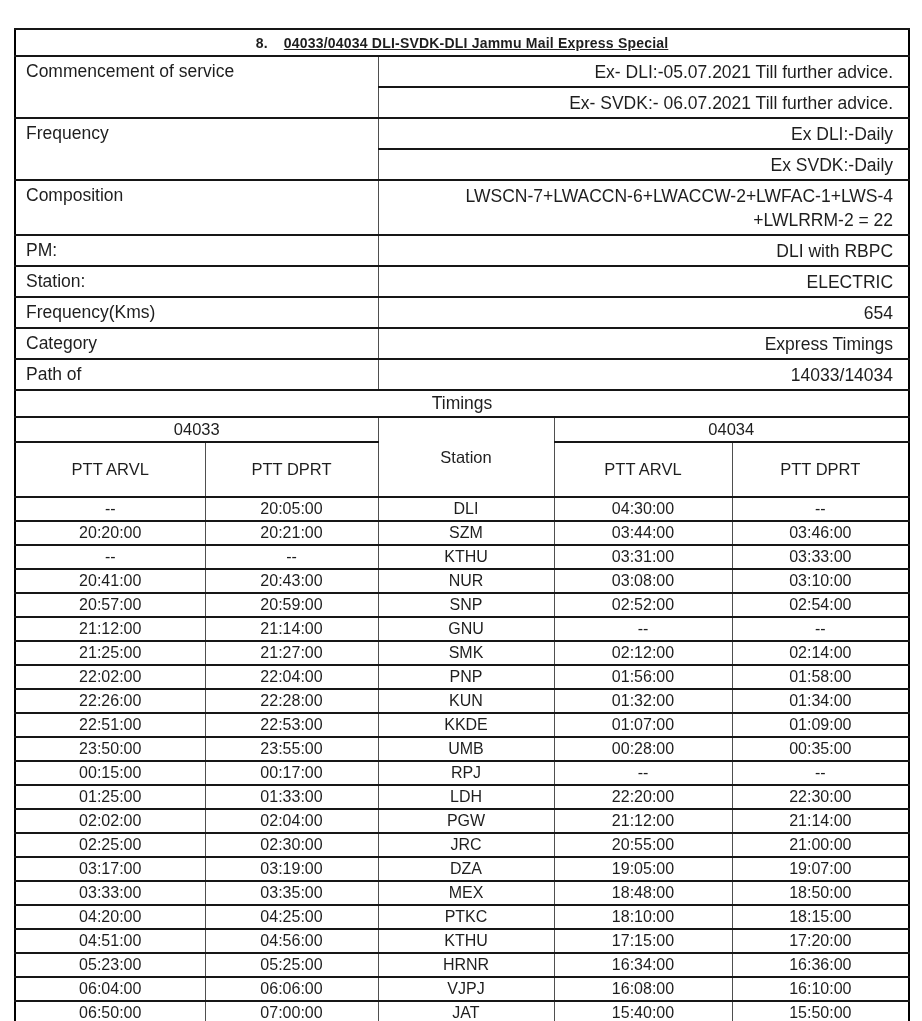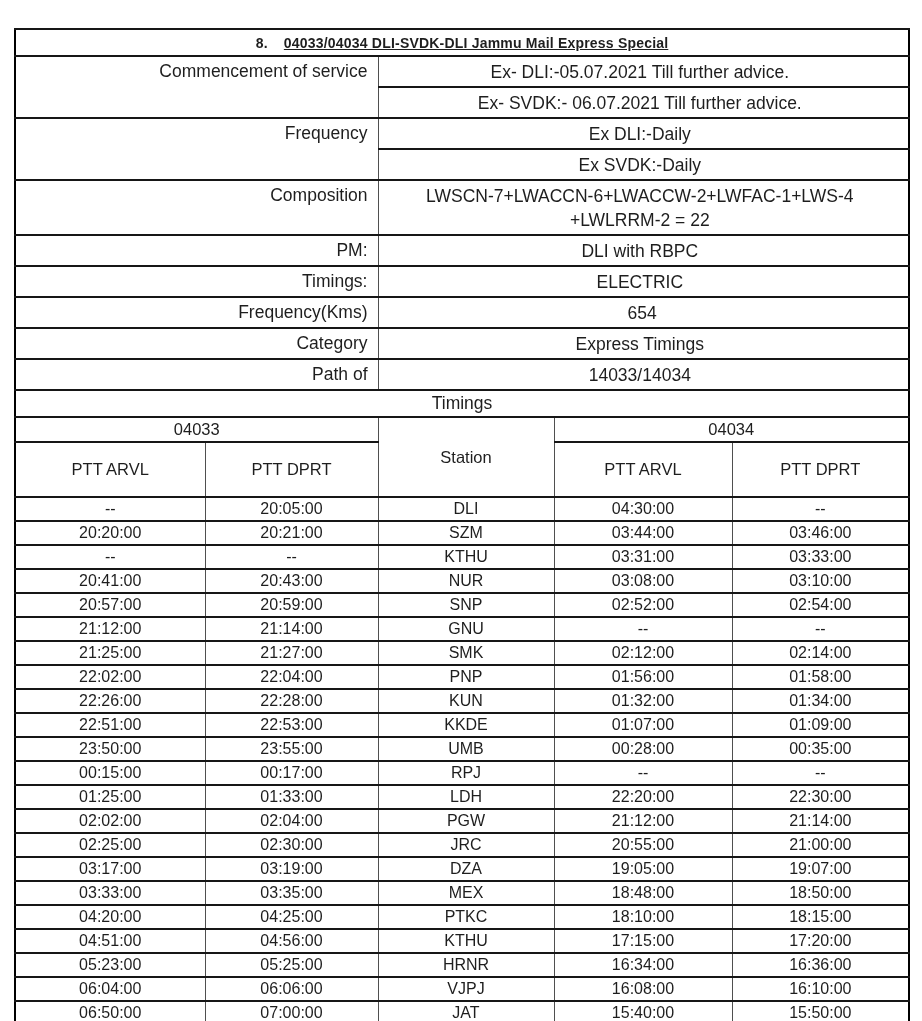--- a/index.html
+++ b/index.html
@@ -39,29 +39,29 @@
     height: 27px;
     padding: 2px 4px;
     letter-spacing: 0.2px;
   }
   .title-num { margin-right: 16px; }
   .title-text { text-decoration: underline; }
   .label-cell {
     font-size: 17.5px;
     padding: 3px 10px 2px 10px;
     vertical-align: top;
-    text-align: right;
+    text-align: left;
     height: 27px;
     line-height: 22px;
     margin-top: 36px;
   }
   .value-cell {
     font-size: 17.5px;
     padding: 3px 15px 2px 8px;
-    text-align: center;
+    text-align: right;
     vertical-align: top;
     height: 27px;
     line-height: 24px;
     white-space: pre-wrap;
   }
   .section-cell {
     text-align: center;
     font-size: 17.5px;
     height: 27px;
     padding: 2px;
@@ -126,21 +126,21 @@
         </tr>
         <tr class="info-row">
           <td class="label-cell" colspan="2" rowspan="1">Composition</td>
           <td class="value-cell" colspan="3"><div>LWSCN-7+LWACCN-6+LWACCW-2+LWFAC-1+LWS-4</div><div>+LWLRRM-2 = 22</div></td>
         </tr>
         <tr class="info-row">
           <td class="label-cell" colspan="2" rowspan="1">PM:</td>
           <td class="value-cell" colspan="3">DLI with RBPC</td>
         </tr>
         <tr class="info-row">
-          <td class="label-cell" colspan="2" rowspan="1">Timings:</td>
+          <td class="label-cell" colspan="2" rowspan="1">Station:</td>
           <td class="value-cell" colspan="3">ELECTRIC</td>
         </tr>
         <tr class="info-row">
           <td class="label-cell" colspan="2" rowspan="1">Frequency(Kms)</td>
           <td class="value-cell" colspan="3"> 654</td>
         </tr>
         <tr class="info-row">
           <td class="label-cell" colspan="2" rowspan="1">Category</td>
           <td class="value-cell" colspan="3">Express Timings</td>
         </tr>

